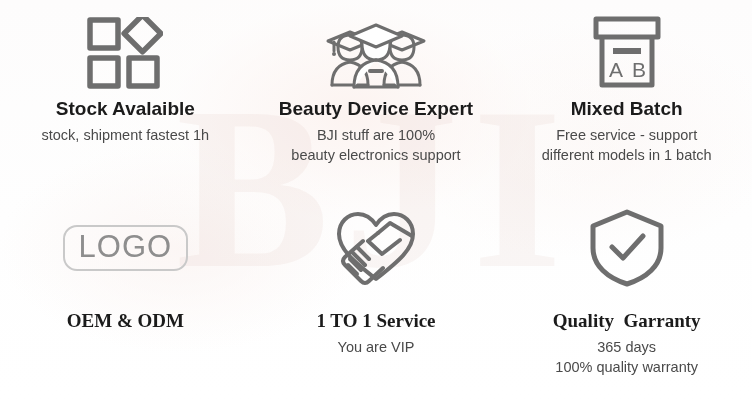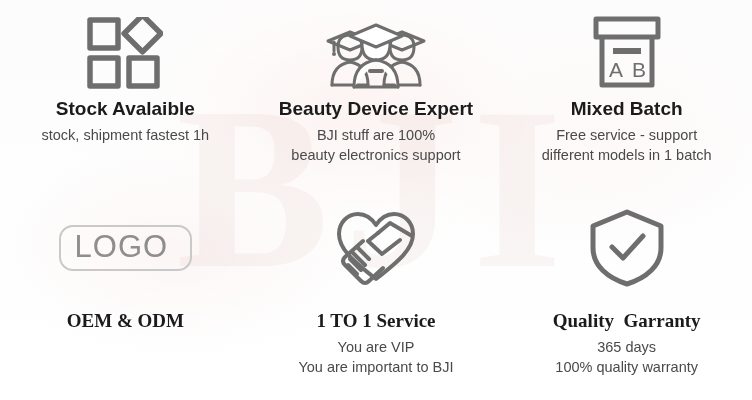--- a/index.html
+++ b/index.html
@@ -101,21 +101,21 @@
   .sub div { white-space: nowrap; }
 
   
   .row2 .icon-wrap { height: 92px; }
   .row2 .title { margin-top: 16px; font-family: Liberation Serif, serif; }
 
   
   .logo-pill {
     border: 2px solid #c9c9c9;
     border-radius: 14px;
-    padding: 2px 22px 4px 14px;
+    padding: 2px 14px 4px 14px;
     font-size: 31px;
     letter-spacing: 1px;
     color: #8e8e8e;
     font-family: "Liberation Sans", sans-serif;
     line-height: 1.15;
   }
 </style>
 </head>
 <body>
 
@@ -218,21 +218,20 @@
             <path d="M17 50 l11 11"></path>
             <path d="M15 56 l9 9"></path>
 
             <path d="M30 32 l-18 16 q-4 4 0 8 l16 16 q4 4 8 0 l14 -13"></path>
           </g>
         </svg>
       </div>
       <div class="title">1 TO 1 Service</div>
       <div class="sub">
         <div>You are VIP</div>
-        <div>You are important to BJI</div>
       </div>
     </div>
 
     <div class="cell row2">
       <div class="icon-wrap">
         <svg width="76" height="80" viewBox="0 0 76 80">
           <g fill="none" stroke="#6e6e6e" stroke-width="5" stroke-linejoin="round" stroke-linecap="round">
             <path d="M38 4 L72 18 V40 C72 58 57 70 38 76 C19 70 4 58 4 40 V18 Z"></path>
             <path d="M23 39 L34 50 L54 28"></path>
           </g>

